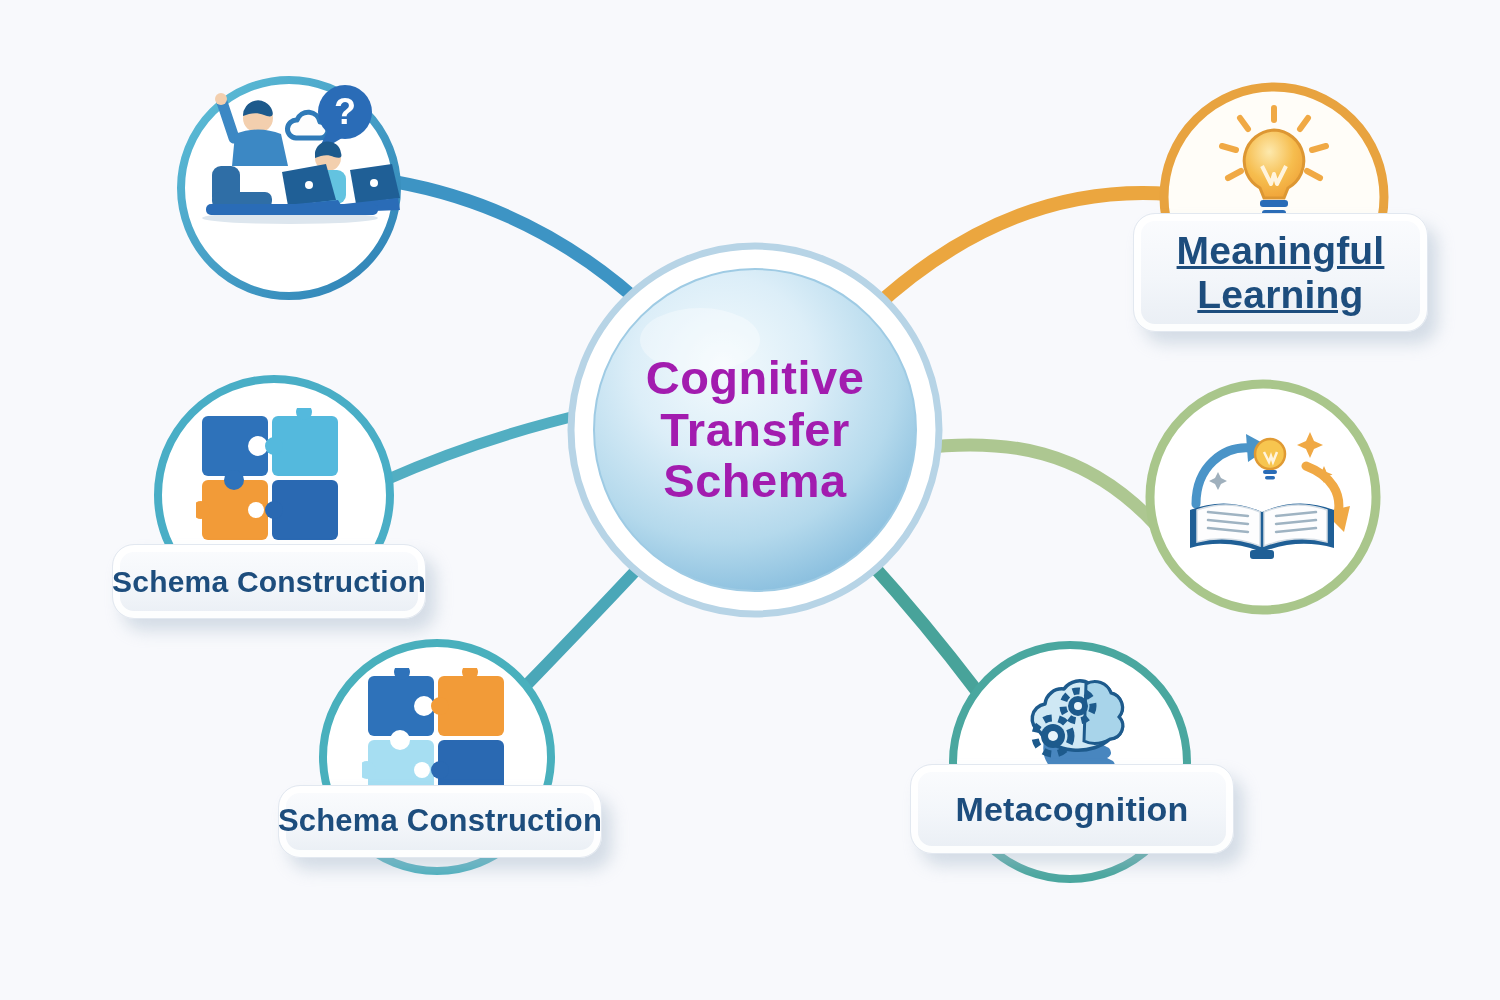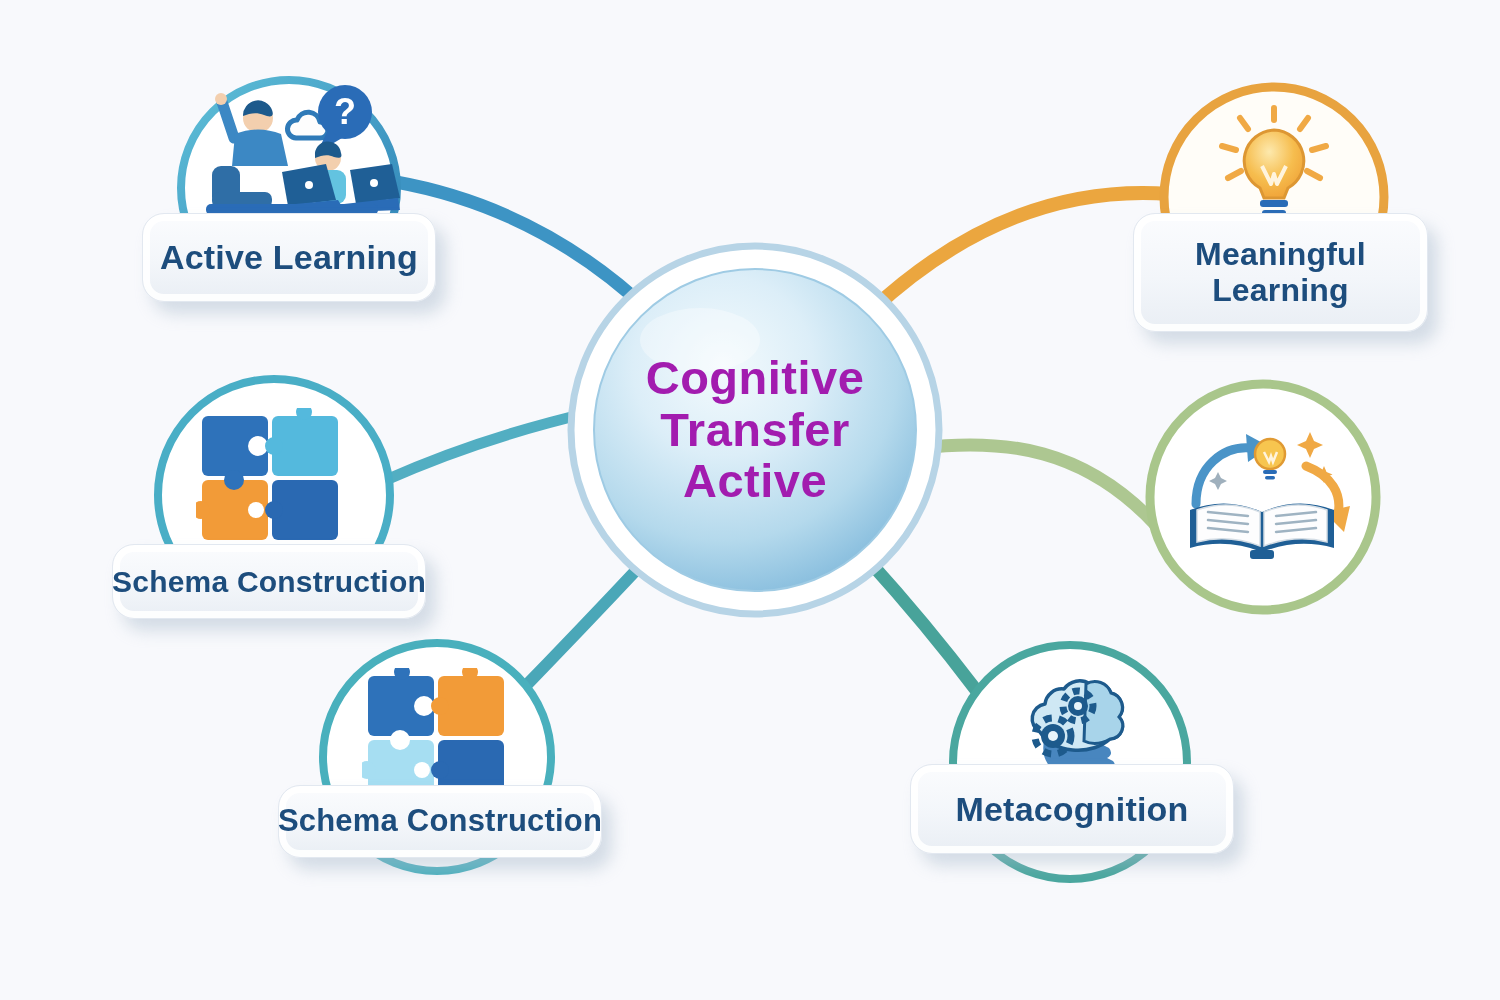--- a/index.html
+++ b/index.html
@@ -70,21 +70,21 @@
     <g>
       <circle cx="755" cy="430" r="184" fill="#ffffff" stroke="#b7d4e6" stroke-width="7"></circle>
       <circle cx="755" cy="430" r="161" fill="url(#sphereGrad)" stroke="#9fcbe4" stroke-width="2"></circle>
       <ellipse cx="700" cy="340" rx="60" ry="32" fill="#ffffff" opacity="0.35"></ellipse>
     </g>
   </svg>
 
   <div class="center-text">
     <div>Cognitive</div>
     <div>Transfer</div>
-    <div>Active</div>
+    <div>Schema</div>
   </div>
 
   <div class="icon-wrap" style="left:178px;top:74px;width:222px;height:152px;">
     <svg viewBox="0 0 222 152">
       <ellipse cx="112" cy="144" rx="88" ry="6" fill="#dde6ee"></ellipse>
 
       <rect x="34" y="92" width="28" height="40" rx="9" fill="#2f6ea6"></rect>
       <rect x="34" y="118" width="60" height="16" rx="7" fill="#2f6ea6"></rect>
 
       <path d="M56 64 L44 28" stroke="#3c88c4" stroke-width="11" stroke-linecap="round" fill="none"></path>
@@ -227,33 +227,30 @@
         <circle cx="80" cy="48" r="4" fill="#e8f4fa"></circle>
       </g>
       <g>
         <circle cx="55" cy="78" r="18" fill="none" stroke="#1d5a8c" stroke-width="7" stroke-dasharray="8 7"></circle>
         <circle cx="55" cy="78" r="12" fill="#1d5a8c"></circle>
         <circle cx="55" cy="78" r="5" fill="#e8f4fa"></circle>
       </g>
     </svg>
   </div>
 
-  <div class="label-box nowrap" style="left:142px;top:213px;width:292px;height:87px;font-size:34px;">
-    <div class="lbl">Active Learning</div>
-  </div>
 
   <div class="label-box nowrap" style="left:112px;top:544px;width:312px;height:73px;font-size:30px;">
     <div class="lbl">Schema Construction</div>
   </div>
 
   <div class="label-box nowrap" style="left:278px;top:785px;width:322px;height:71px;font-size:31px;">
     <div class="lbl">Schema Construction</div>
   </div>
 
-  <div class="label-box" style="left:1133px;top:213px;width:293px;height:117px;font-size:32px;">
+  <div class="label-box" style="left:1133px;top:213px;width:293px;height:117px;font-size:39px;text-decoration:underline;">
     <div class="lbl" style="max-width:240px;">Meaningful Learning</div>
   </div>
 
 
   <div class="label-box nowrap" style="left:910px;top:764px;width:322px;height:88px;font-size:34px;">
     <div class="lbl">Metacognition</div>
   </div>
 
 </div>
 

